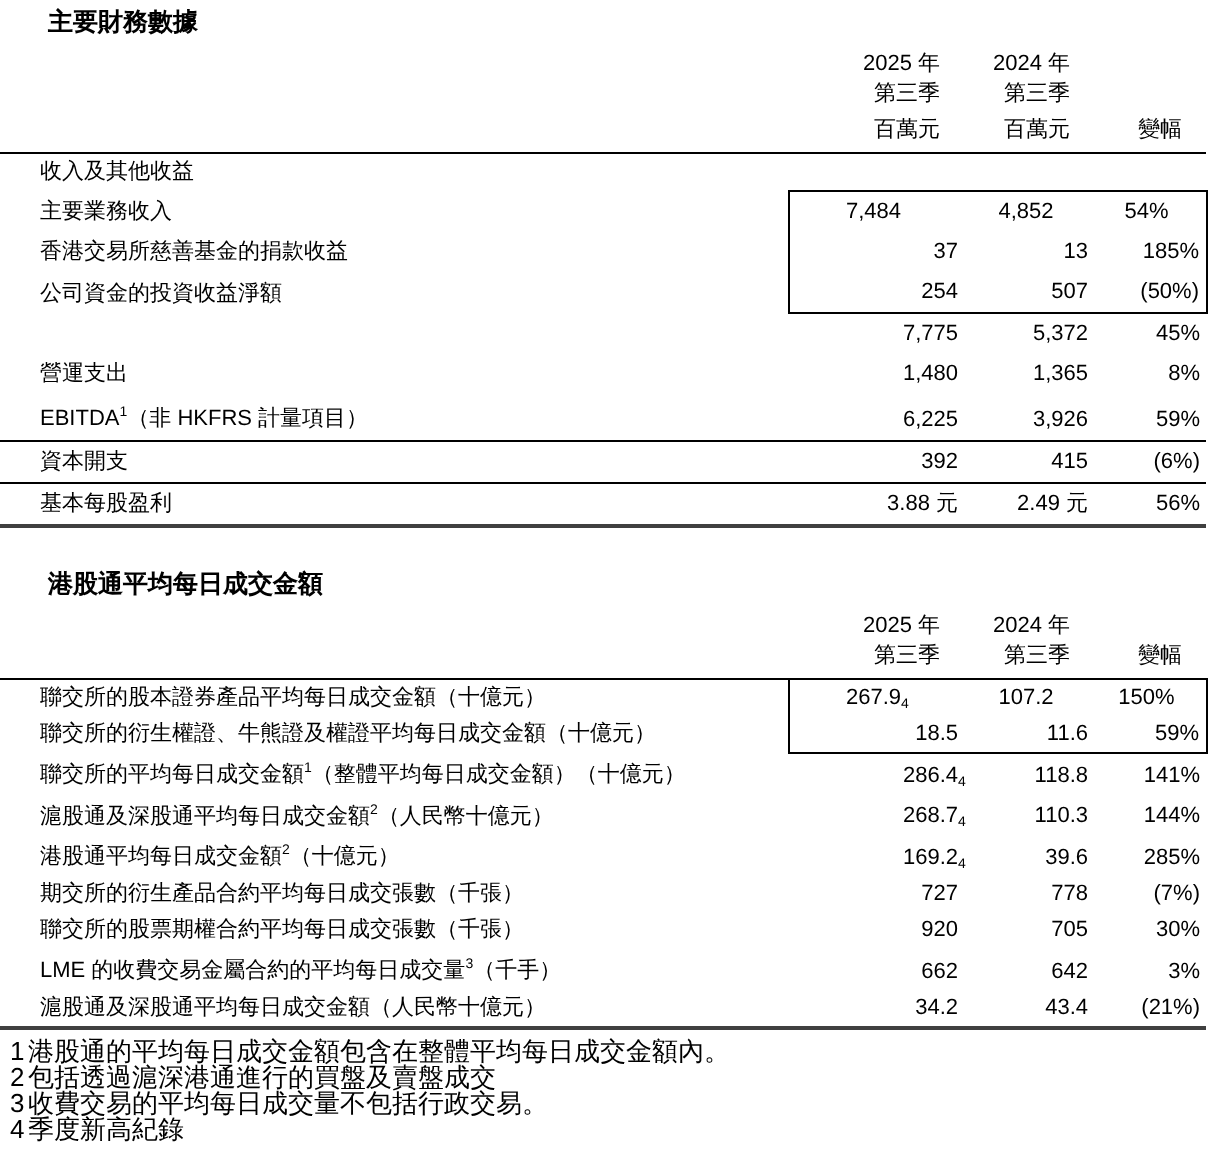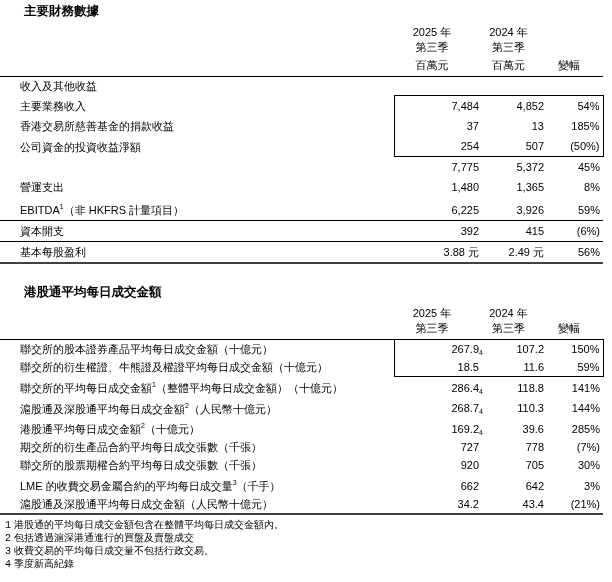--- a/index.html
+++ b/index.html
@@ -11,38 +11,38 @@
   }
   .page { padding: 4px 9px 0 0; }
   .sec-title {
     font-size: 12.5px; font-weight: bold;
     margin: 0 0 7px 24px; line-height: 14px;
   }
   .sec-title.second { margin-top: 21px; }
   table { border-collapse: collapse; width: 603px; table-layout: fixed; }
   th, td { padding: 0; font-weight: normal; }
   thead th { vertical-align: bottom; border-bottom: 1px solid #000; padding-bottom: 3px; }
-  thead th.num div { font-size: 11px; line-height: 15px; text-align: center; padding-right: 12px; }
+  thead th.num div { font-size: 11px; line-height: 15px; text-align: right; padding-right: 12px; }
   thead th.num div.unit { margin-top: 3px; }
   tbody td { font-size: 11px; line-height: 20px; height: 20px; vertical-align: bottom; }
   table.market tbody td { line-height: 18px; height: 18px; }
   td.lbl { padding-left: 20px; }
   td.lbl sup { font-size: 7px; }
   td.num { text-align: right; padding-right: 3px; }
   tr.section-row td { line-height: 18px; height: 18px; }
   .vwrap { position: relative; }
   sup.vsup { position: absolute; left: 100%; top: 1px; font-size: 7px; }
   tr.boxed td.c1 { border-left: 1px solid #000; }
   tr.boxed td.c3 { border-right: 1px solid #000; }
-  tr.boxed-first td.num { border-top: 1px solid #000; }
+  tr.boxed-first td.num { border-top: 1px solid #000; text-align: center; }
   tr.boxed-last td.num { border-bottom: 1px solid #000; }
   tr.rule-top td { border-top: 1px solid #000; }
   tr.rule-bottom td { border-bottom: 2px solid #404040; }
   .footnotes { margin: 4px 0 0 5px; }
-  .footnote { font-size: 10px; line-height: 13px; white-space: nowrap; font-family: Liberation Mono, monospace; }
+  .footnote { font-size: 13px; line-height: 13px; white-space: nowrap; }
   .footnote .fn-num { display: inline-block; min-width: 9px; }
 </style>
 </head>
 <body>
 
 <div class="page">
 
   <h1 class="sec-title">主要財務數據</h1>
 
   <table class="financial">

